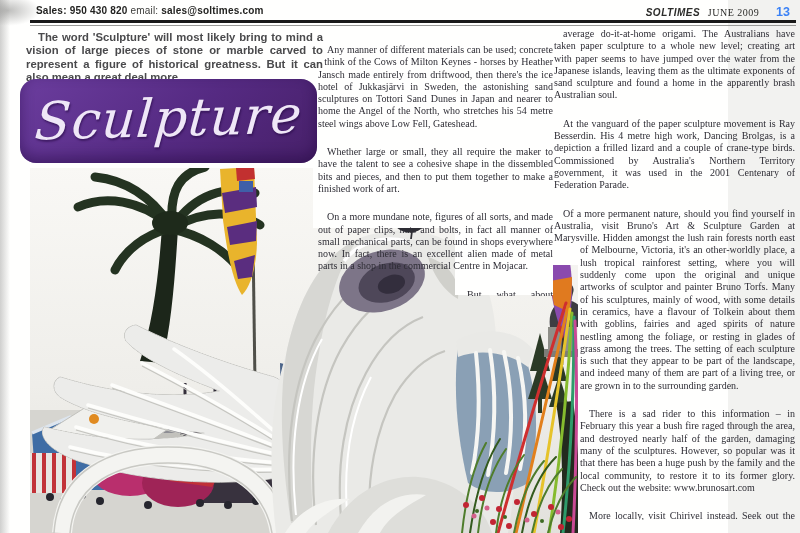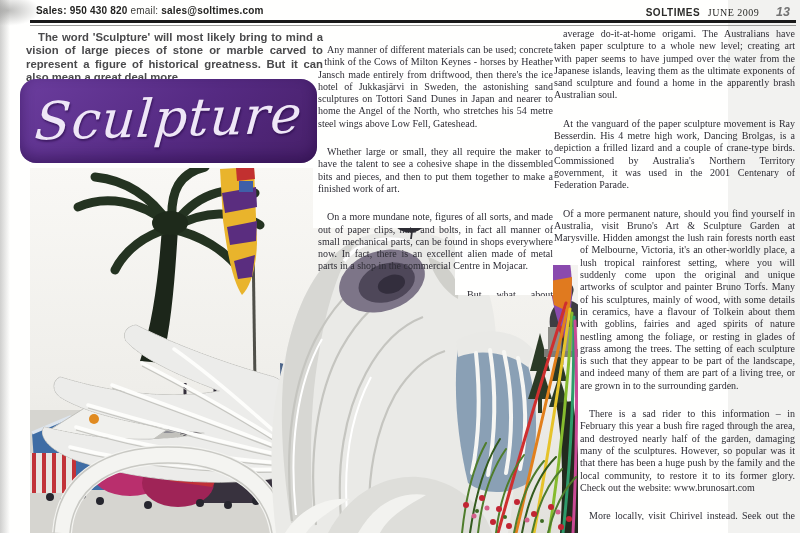--- a/index.html
+++ b/index.html
@@ -10,23 +10,23 @@
   .edge-left{position:absolute;left:0;top:0;width:10px;height:533px;
     background:linear-gradient(to right,rgba(130,130,128,.38),rgba(130,130,128,0));z-index:0;}
   .corner-smudge{position:absolute;left:0;top:0;width:40px;height:26px;
     background:radial-gradient(ellipse at 20% 40%,rgba(110,110,108,.45),rgba(110,110,108,0) 70%);z-index:0;}
   
   .header{position:absolute;left:0;top:0;width:800px;height:20px;z-index:5;
     font-family:"Liberation Sans",sans-serif;font-size:10px;color:#3c3c3a;}
   .header .left{position:absolute;left:36px;top:5px;letter-spacing:.2px;}
   .header .left b{font-weight:700;color:#232321;}
   .header .right{position:absolute;right:10px;top:5px;}
-  .header .pub{font-weight:700;letter-spacing:.5px;color:#2b2b29;}
+  .header .pub{font-weight:700;letter-spacing:.5px;color:#2b2b29;font-style:italic;}
   .header .issue{margin-left:5px;color:#2b2b29;letter-spacing:.5px;font-family:Liberation Serif, serif;}
-  .header .pagenum{margin-left:14px;font-weight:700;font-style:italic;font-size:12.5px;color:#737373;}
+  .header .pagenum{margin-left:14px;font-weight:700;font-size:12.5px;color:#3b82f6;}
   .rule-thick{position:absolute;left:30px;top:20px;width:766px;height:3px;background:#191919;z-index:5;}
   .rule-thin{position:absolute;left:30px;top:25px;width:766px;height:1px;background:#9a9a98;z-index:5;}
   
   .intro{position:absolute;left:26px;top:31px;width:297px;z-index:5;
     font-family:"Liberation Sans",sans-serif;font-weight:700;
     font-size:11.3px;line-height:13.4px;color:#4a4a4c;text-align:justify;text-indent:12px;}
   
   .banner{position:absolute;left:20px;top:79px;width:297px;height:84px;border-radius:16px;z-index:6;
     background:linear-gradient(135deg,#6b3d9e 0%,#552a82 55%,#472069 100%);
     box-shadow:inset 0 -6px 14px rgba(30,5,60,.45);

